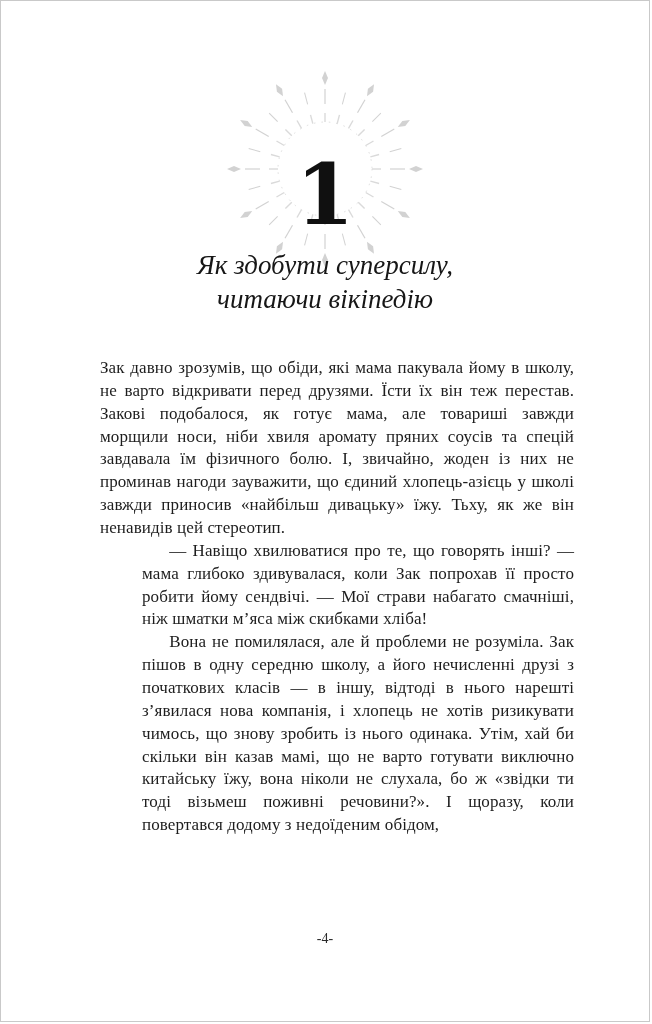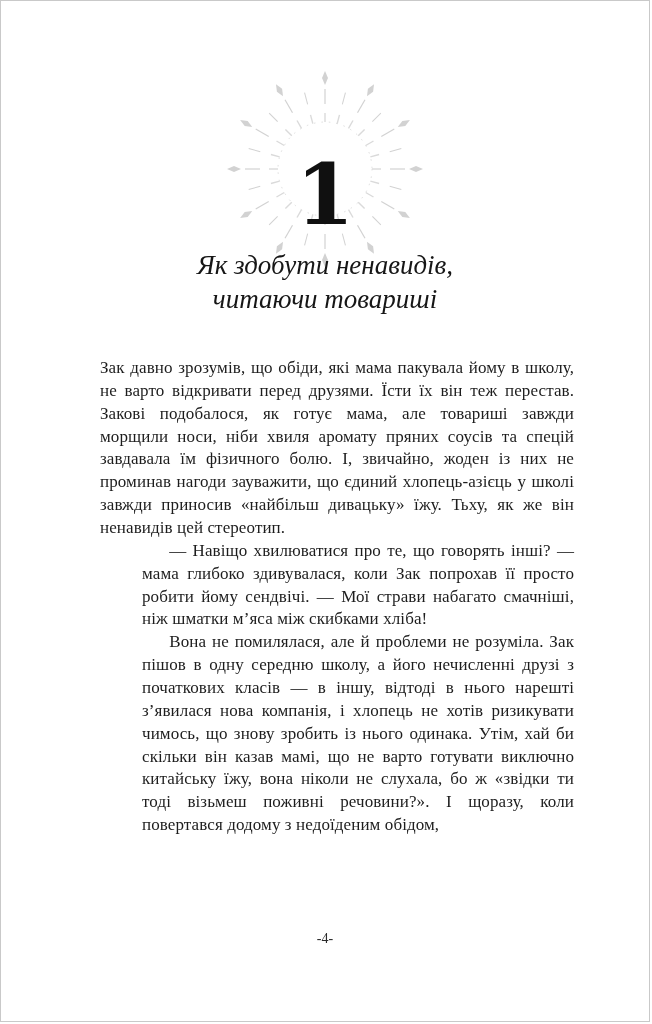--- a/index.html
+++ b/index.html
@@ -201,22 +201,22 @@
         </g>
         <g transform="rotate(345 110 110)">
           <line x1="110" y1="31" x2="110" y2="43" stroke="#d2d2d2" stroke-width="1"></line>
           <line x1="110" y1="54" x2="110" y2="63" stroke="#dadada" stroke-width="1.4"></line>
         </g>
       </svg>
     <div class="chapter-number">1</div>
   </div>
 
   <h1 class="title">
-    <span class="tline">Як здобути ненавидів,</span>
-    <span class="tline">читаючи товариші</span>
+    <span class="tline">Як здобути суперсилу,</span>
+    <span class="tline">читаючи вікіпедію</span>
   </h1>
 
   <div class="body-text">
     <p>Зак давно зрозумів, що обіди, які мама пакувала йому в школу, не варто відкривати перед друзями. Їсти їх він теж перестав. Закові подобалося, як готує мама, але товариші завжди морщили носи, ніби хвиля аромату пряних соусів та спецій завдавала їм фізичного болю. І, звичайно, жоден із них не проминав нагоди зауважити, що єдиний хлопець-азієць у школі завжди приносив «найбільш дивацьку» їжу. Тьху, як же він ненавидів цей стереотип.</p>
     <p>— Навіщо хвилюватися про те, що говорять інші? — мама глибоко здивувалася, коли Зак попрохав її просто робити йому сендвічі. — Мої страви набагато смачніші, ніж шматки м’яса між скибками хліба!</p>
     <p>Вона не помилялася, але й проблеми не розуміла. Зак пішов в одну середню школу, а його нечисленні друзі з початкових класів — в іншу, відтоді в нього нарешті з’явилася нова компанія, і хлопець не хотів ризикувати чимось, що знову зробить із нього одинака. Утім, хай би скільки він казав мамі, що не варто готувати виключно китайську їжу, вона ніколи не слухала, бо ж «звідки ти тоді візьмеш поживні речовини?». І щоразу, коли повертався додому з недоїденим обідом,</p>
   </div>
 
   <div class="page-number">-4-</div>
 

